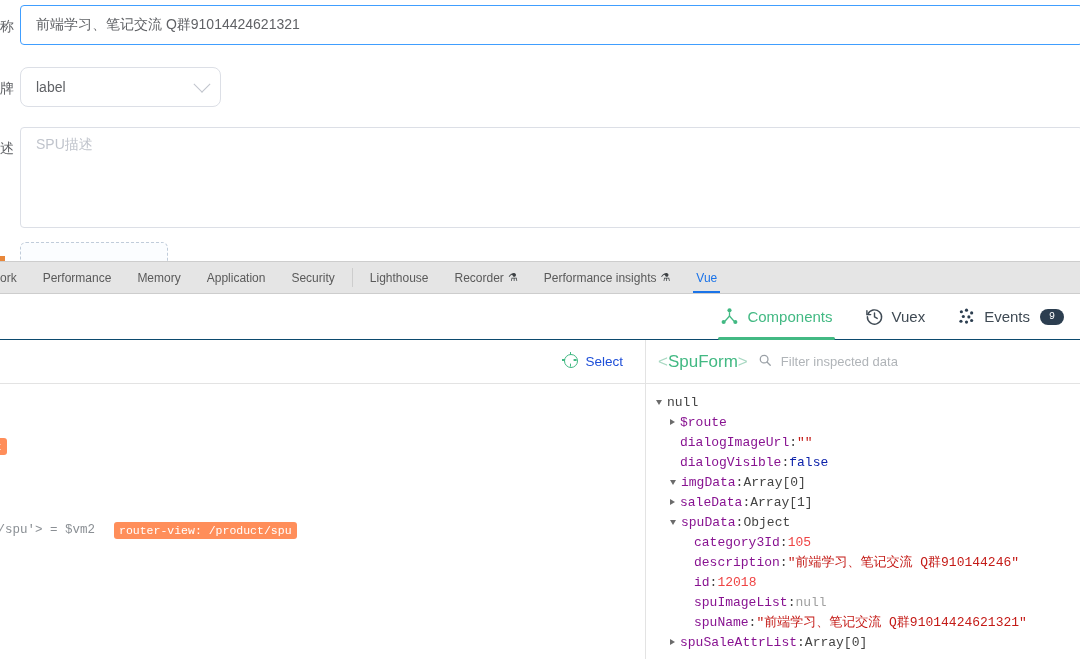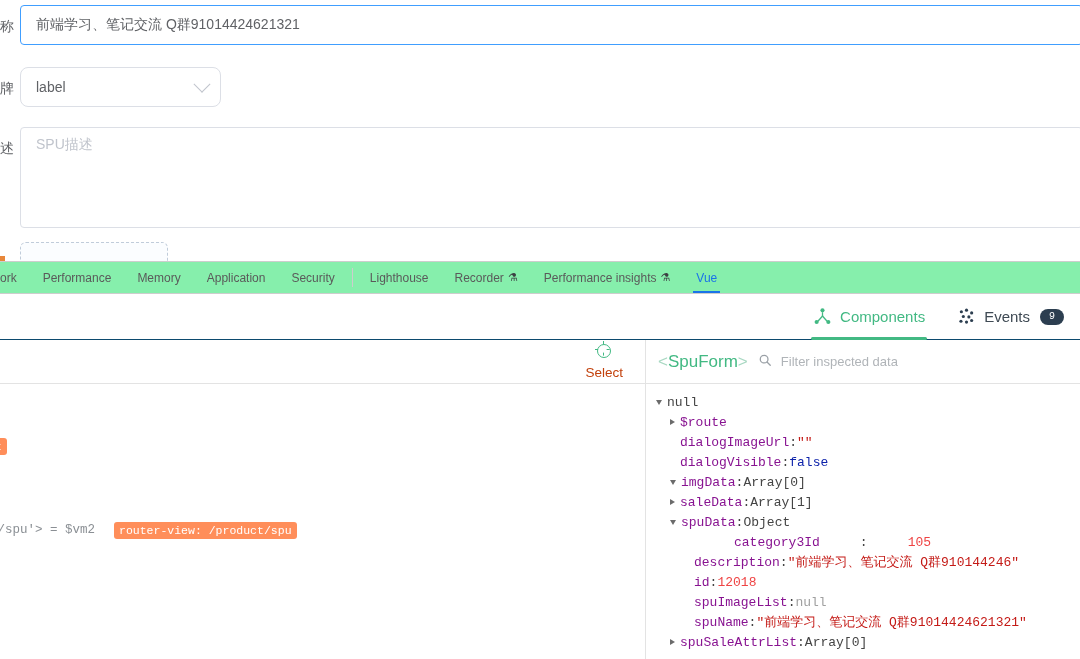--- a/index.html
+++ b/index.html
@@ -78,21 +78,21 @@
     background: #fbfdff;
   }
   .tiny-orange {
     position: absolute; left: 0px; top: 256px;
     width: 5px; height: 8px; background: #e8873a;
   }
 
   
   .dt-tabs {
     position: absolute; left: 0; top: 261px; width: 1080px; height: 33px;
-    background: #86efac;
+    background: #e5e5e5;
     border-top: 1px solid #cdcdcd;
     border-bottom: 1px solid #cdcdcd;
     display: flex; align-items: stretch;
     box-sizing: border-box;
   }
   .dt-tab {
     display: flex; align-items: center; gap: 4px;
     padding: 0 13px;
     font-size: 12px;
     color: #5a5a5a;
@@ -159,22 +159,22 @@
     position: absolute; left: 0; top: 46px; width: 645px; height: 319px;
     overflow: hidden;
   }
   .v-left-head {
     position: absolute; left:0; top:0; width:645px; height:44px;
     border-bottom: 1px solid #e3e3e3;
     display:flex; align-items:center; justify-content:flex-end;
     box-sizing:border-box; padding-right: 22px;
   }
   .select-btn {
-    display:flex; align-items:center; gap:7px;
-    color:#c2410c; font-size:13.5px;flex-direction:column;
+    display:flex; align-items:flex-start; gap:7px;
+    color:#1d4ed8; font-size:13.5px;
   }
   .ring {
     width: 12px; height: 12px; border: 1.6px solid #42b983;
     border-radius: 50%;
     position: relative; flex:none;
   }
   .ring::before, .ring::after {
     content:""; position:absolute; background:#42b983;
   }
   .ring::before { left:-3.5px; top:4.4px; width:3px; height:1.6px; box-shadow: 11.6px 0 0 #42b983; }
@@ -328,20 +328,30 @@
             <circle cx="4.6" cy="19" r="2.6"></circle>
             <circle cx="19.4" cy="19" r="2.6"></circle>
             <path d="M11.2 6.6h1.6v4.2h-1.6z"></path>
             <path d="M12 10.2l6.4 7.2-1.2 1.1-6.4-7.2z"></path>
             <path d="M12 10.2l-6.4 7.2 1.2 1.1 6.4-7.2z"></path>
           </svg>
         </span>
         <span>Components</span>
       </div>
 
+      <div class="vtab">
+        <span>
+          <svg width="19" height="19" viewBox="0 0 24 24" fill="none" stroke="#3f4a54" stroke-width="1.8" stroke-linecap="round">
+            <path d="M3.6 9.4A9 9 0 1 1 3 12.4"></path>
+            <path d="M2.4 4.8v4.8h4.8"></path>
+            <path d="M12 7.6v4.9l3.4 2"></path>
+          </svg>
+        </span>
+        <span>Vuex</span>
+      </div>
 
       <div class="vtab">
         <span>
           <svg width="19" height="19" viewBox="0 0 24 24" fill="#2c3e50">
             <circle cx="5.5" cy="6" r="2"></circle>
             <circle cx="12" cy="4" r="2"></circle>
             <circle cx="18.5" cy="7.5" r="2"></circle>
             <circle cx="8" cy="12" r="2"></circle>
             <circle cx="15" cy="12.5" r="2"></circle>
             <circle cx="5" cy="18" r="2"></circle>
@@ -419,21 +429,21 @@
             <span class="k">saleData</span>
             <span class="colon">: </span>
             <span class="v-type">Array[1]</span>
           </div>
           <div class="row" style="padding-left: 24px;">
             <span class="arrow open"></span>
             <span class="k">spuData</span>
             <span class="colon">: </span>
             <span class="v-type">Object</span>
           </div>
-          <div class="row" style="padding-left: 38px; gap: 40px;">
+          <div class="row" style="padding-left: 38px;">
             <span class="arrow none"></span>
             <span class="k">category3Id</span>
             <span class="colon">: </span>
             <span class="v-num">105</span>
           </div>
           <div class="row" style="padding-left: 38px;">
             <span class="arrow none"></span>
             <span class="k">description</span>
             <span class="colon">: </span>
             <span class="v-str">"前端学习、笔记交流 Q群910144246"</span>

